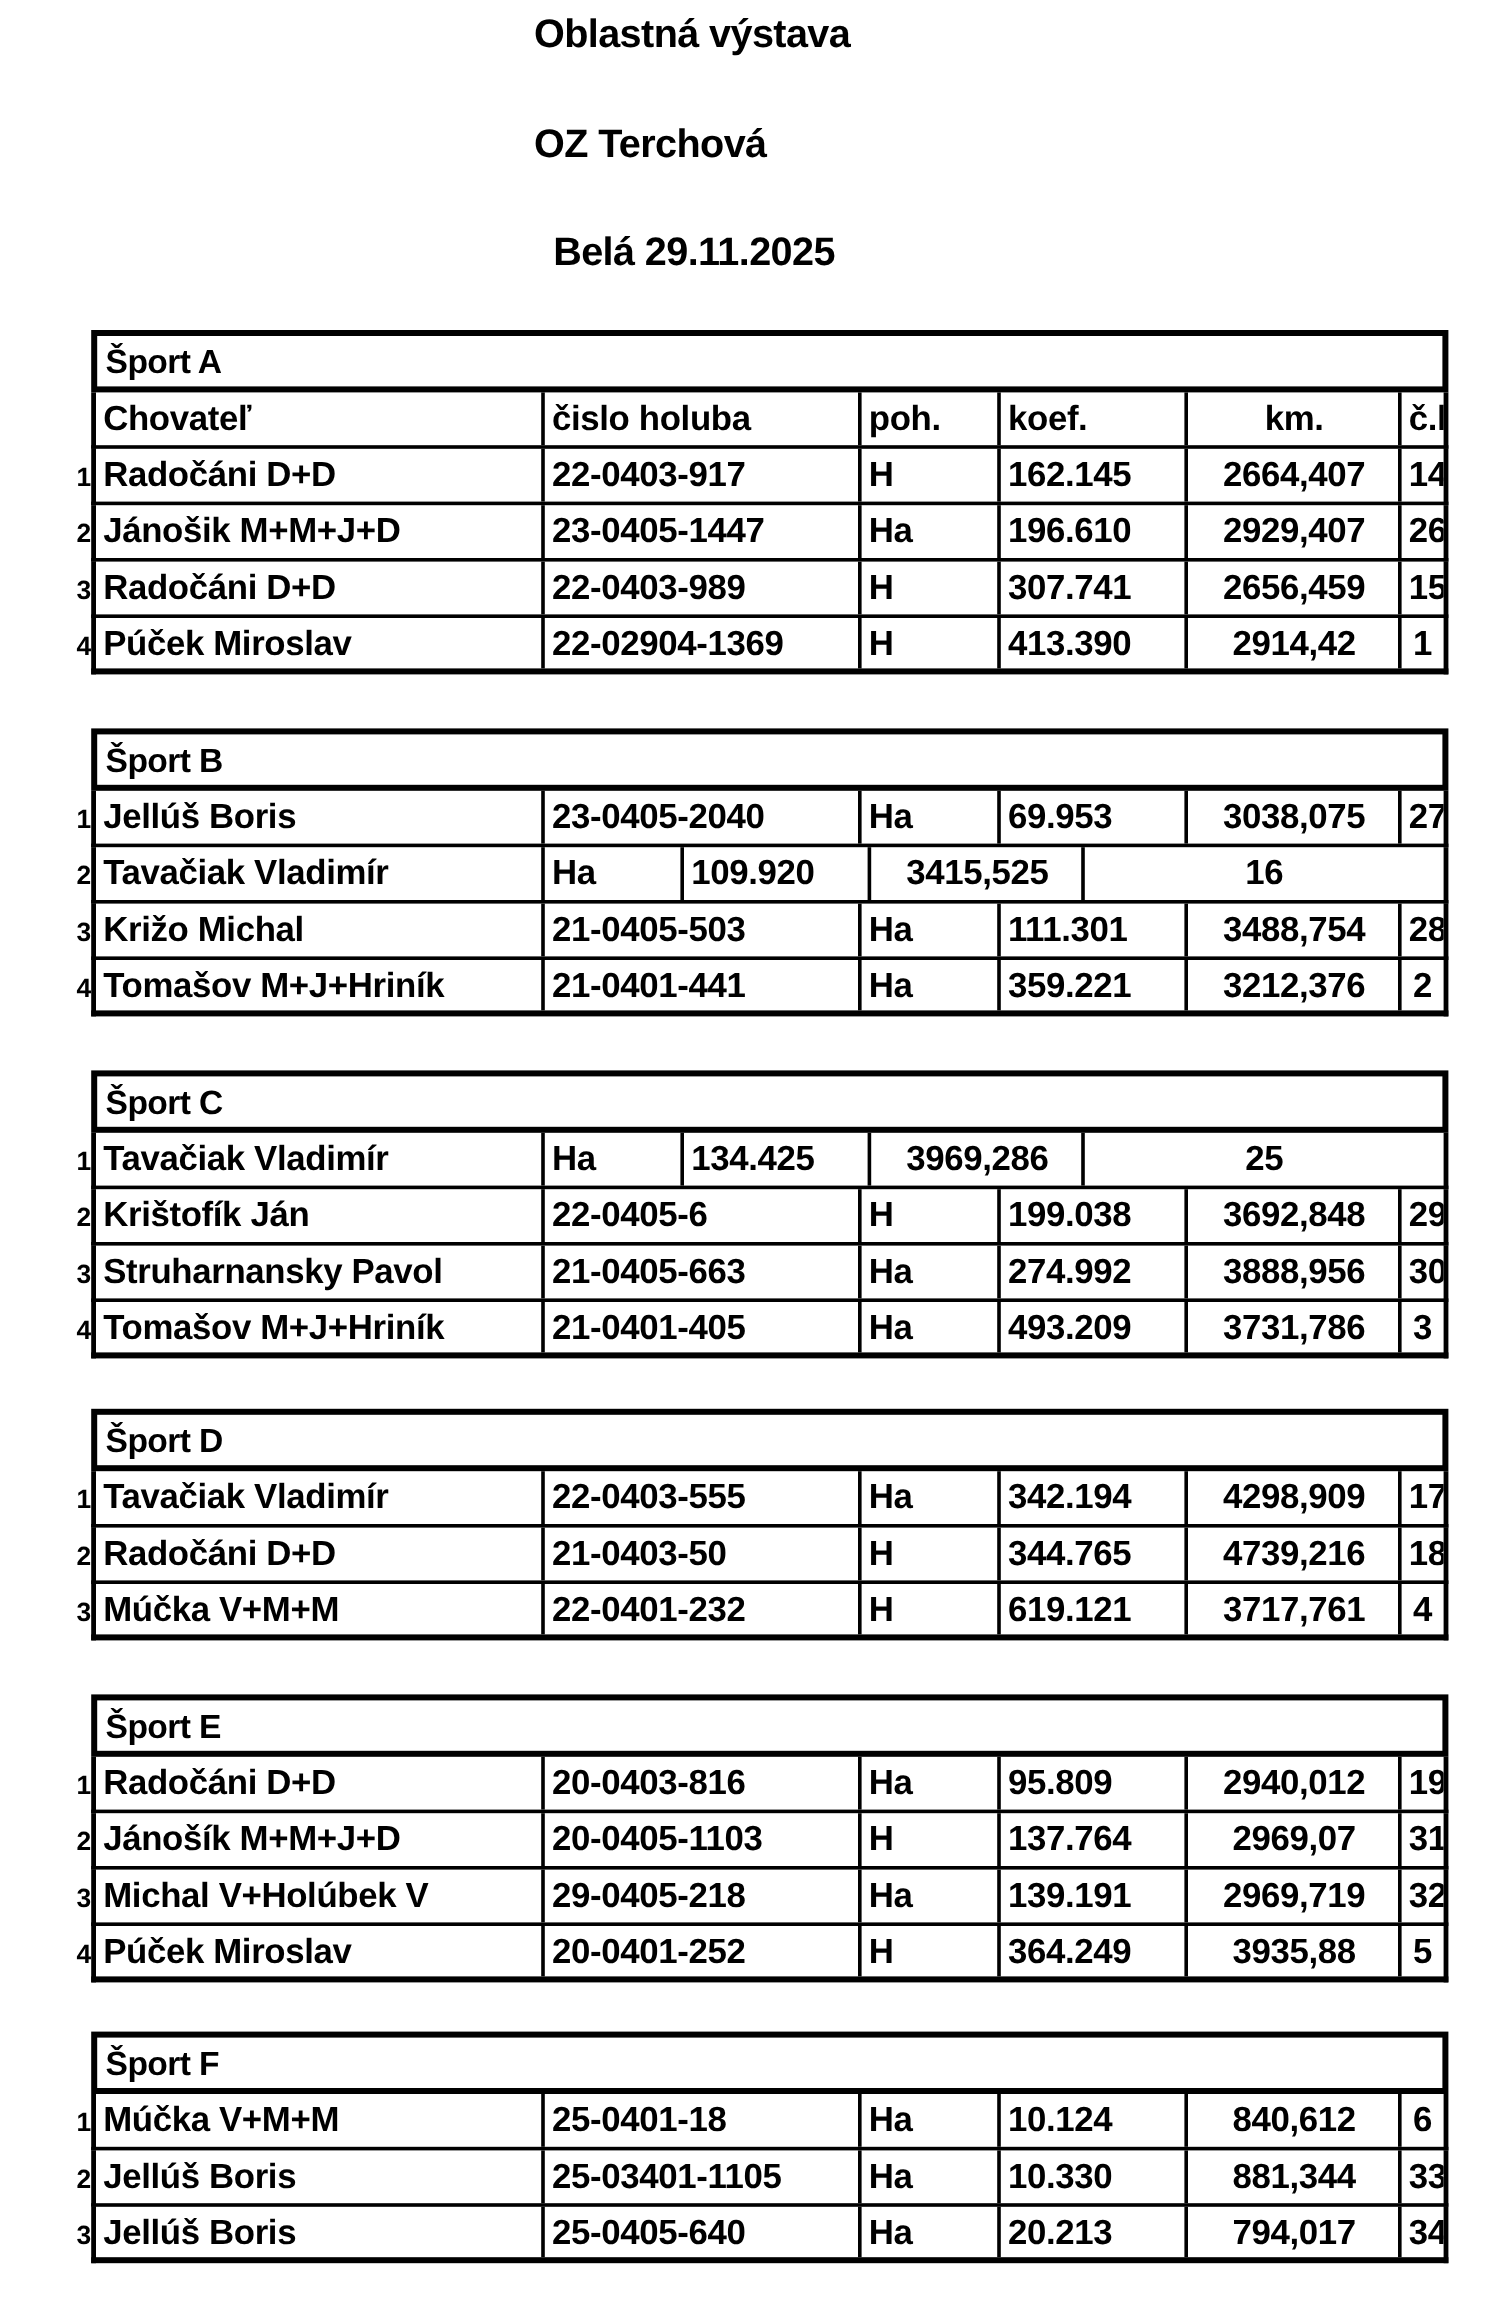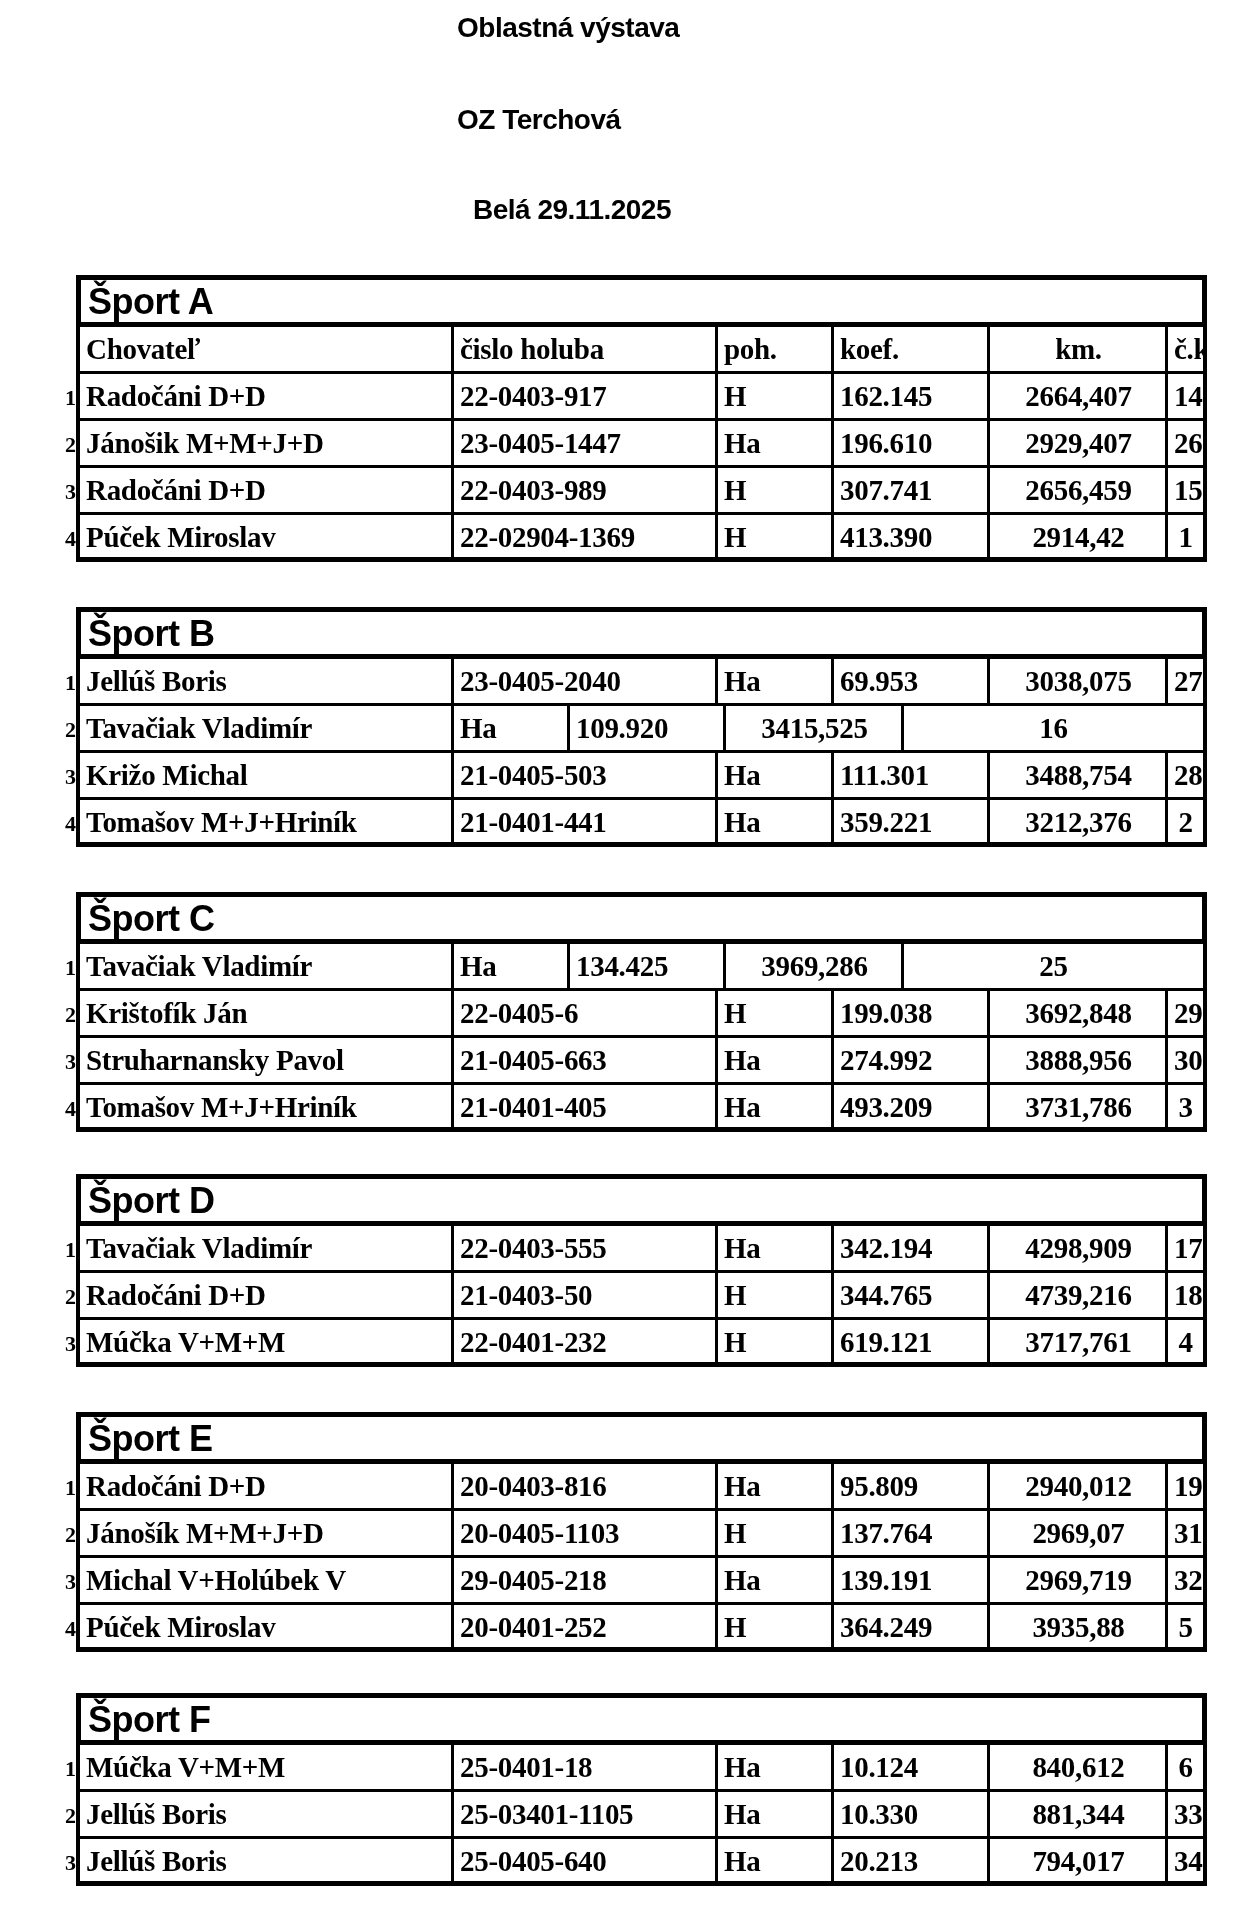--- a/index.html
+++ b/index.html
@@ -2,34 +2,34 @@
 <html><head>
 <meta charset="utf-8">
 <style>
   html, body { margin: 0; padding: 0; background: #ffffff; }
   body {
     width: 1258px; height: 1920px; position: relative; overflow: hidden;
     font-family: "Liberation Sans", "DejaVu Sans", sans-serif;
     color: #000; font-weight: bold;
   }
   .heading {
-    position: absolute; left: 457px; font-size: 28px; letter-spacing: -0.5px;
+    position: absolute; left: 445px; font-size: 33px; letter-spacing: -0.5px;
     line-height: 40px; white-space: nowrap;
   }
   .h1 { top: 8px; }
   .h2 { top: 100px; }
   .h3 { top: 190px; margin-left: 16px; }
 
   .section { position: absolute; left: 0; width: 1258px; }
   .sec-title {
     position: absolute; left: 76px; width: 1131px; height: 52px;
     border: 5px solid #000; box-sizing: border-box;
-    font-size: 36px; line-height: 44px; padding-left: 7px; letter-spacing: -0.5px;
-  }
-  .rows { position: absolute; left: 0; top: 52px; width: 1192px; font-family: Liberation Serif, serif; }
+    font-size: 28px; line-height: 44px; padding-left: 7px; letter-spacing: -0.5px;
+  }
+  .rows { position: absolute; left: 0; top: 52px; width: 1192px; }
   .row { position: relative; height: 47px; }
   .rownum {
     position: absolute; left: 52px; width: 24px; text-align: right;
     font-size: 22px; line-height: 47px;
   }
   .cells {
     position: absolute; left: 76px; top: 0; width: 1131px; height: 47px;
     border-left: 4px solid #000; border-right: 4px solid #000;
     border-bottom: 3px solid #000; box-sizing: border-box; display: flex;
   }

